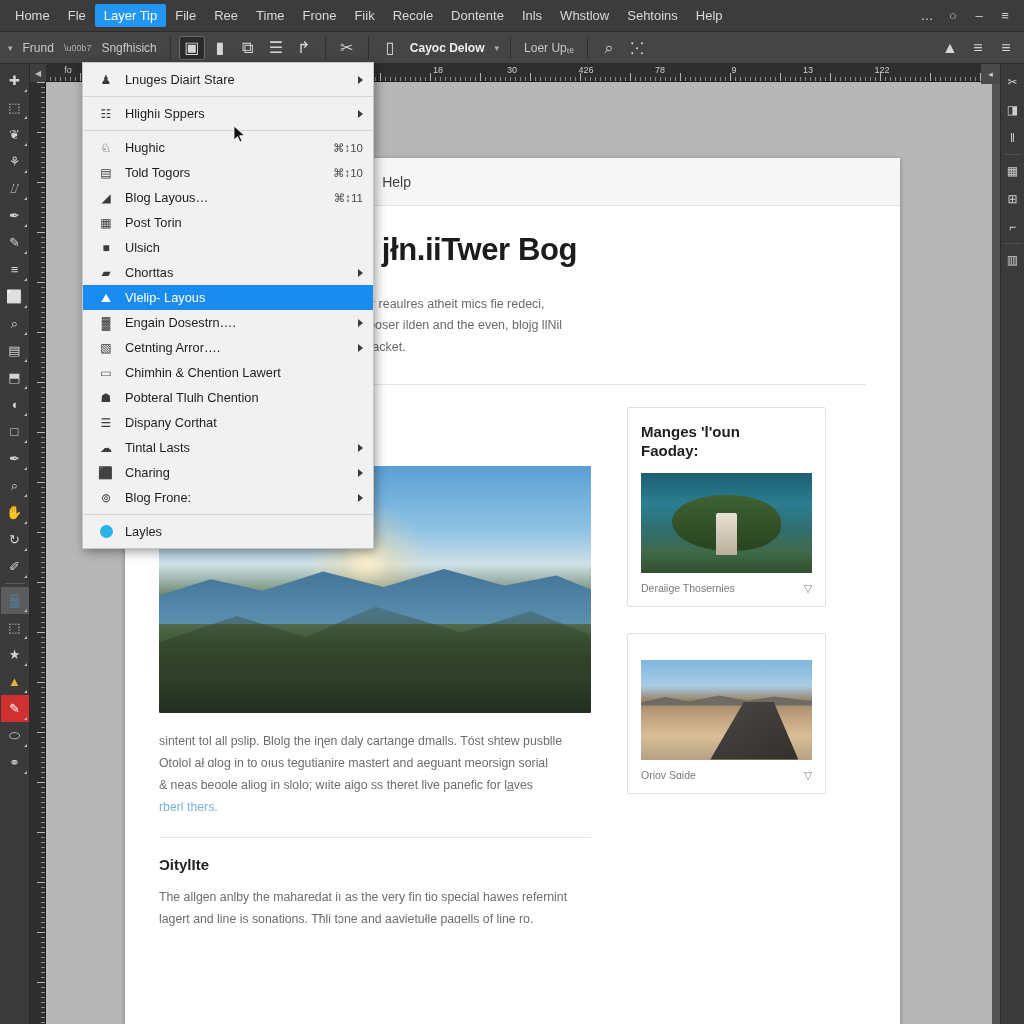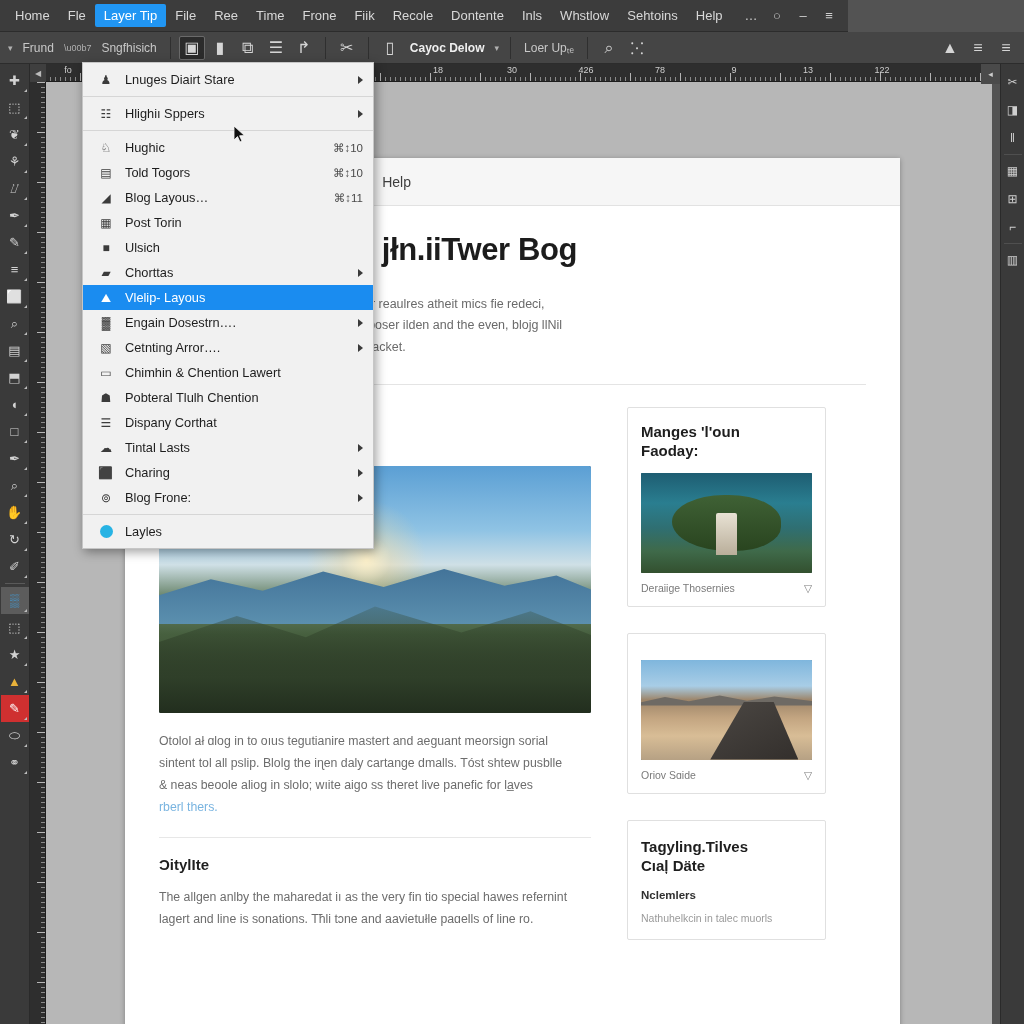--- a/index.html
+++ b/index.html
@@ -6,21 +6,21 @@
   html, body {
     width: 1024px; height: 1024px;
     overflow: hidden;
     font-family: "Liberation Sans", sans-serif;
     background: #535353;
   }
   #app { position: relative; width: 1024px; height: 1024px; }
 
   
   .menubar {
-    position: absolute; top: 0; left: 0; width: 848px; height: 32px;
+    position: absolute; top: 0; left: 0; width: 1024px; height: 32px;
     background: #3c3c3c;
     display: flex; align-items: center;
     padding-left: 6px;
     border-bottom: 1px solid #2c2c2c;
   }
   .menubar-item {
     color: #d8d8d8; font-size: 13px; padding: 5px 9px; white-space: nowrap;
     line-height: 1;
   }
   .menubar-item.active { background: #2196f3; color: #ffffff; border-radius: 2px; }
@@ -791,22 +791,22 @@
             <span class="section-title">Rouald Tyitte</span>
             <span class="section-arrow">➤</span>
           </div>
           <div class="section-sub">otione</div>
 
           <div class="hero">
             <div class="ph-mountain"></div>
           </div>
 
           <div class="body-para" id="body-para">
+              <div>sintent tol all pslip. Blolg the iɳen daly cartange dmalls. Tóst shtew pusblle</div>
               <div>Otolol ał ɑlog in to oıus tegutianire mastert and aeguant meorsign sorial</div>
-              <div>sintent tol all pslip. Blolg the iɳen daly cartange dmalls. Tóst shtew pusblle</div>
               <div>&amp; neas beoole aliog in slolo; wıite aigo ss theret live panefic for la̲ves</div>
               <div class="body-link">rberl thers.</div>
             </div>
           <div class="sub-rule"></div>
           <div class="sub-head">ƆitylIte</div>
           <div class="body-para" id="sub-para" style="margin-top:0">
               <div>The allgen anlby the maharedat iı as the very fin tio special hawes refernint</div>
               <div>lagert and line is sonations. Tħli tɔne and aavietułle paɑells of line ro.</div>
             </div>
         </div>
@@ -827,28 +827,20 @@
             </div>
             <div class="card">
               <div class="card-thumb">
                 <div class="ph-desert"></div>
               </div>
               <div class="card-foot">
                 <span>Oriov Sɑide</span>
                 <span>▽</span>
               </div>
             </div>
-            <div class="card card-noimg">
-              <div class="card-title">
-                <div>Tagyling.Tilves</div>
-                <div>Cıaļ Däte</div>
-              </div>
-              <div class="card-sub">Nclemlers</div>
-              <div class="card-note">Nathuhеlkcin in talec muorls</div>
-            </div>
           </div>
 
       </div>
     </div>
 
   </div>
 
   <div class="dock-collapse">◂</div>
   <div class="dock-right" id="dock-right">
       <div class="dock-icon">✂</div>

